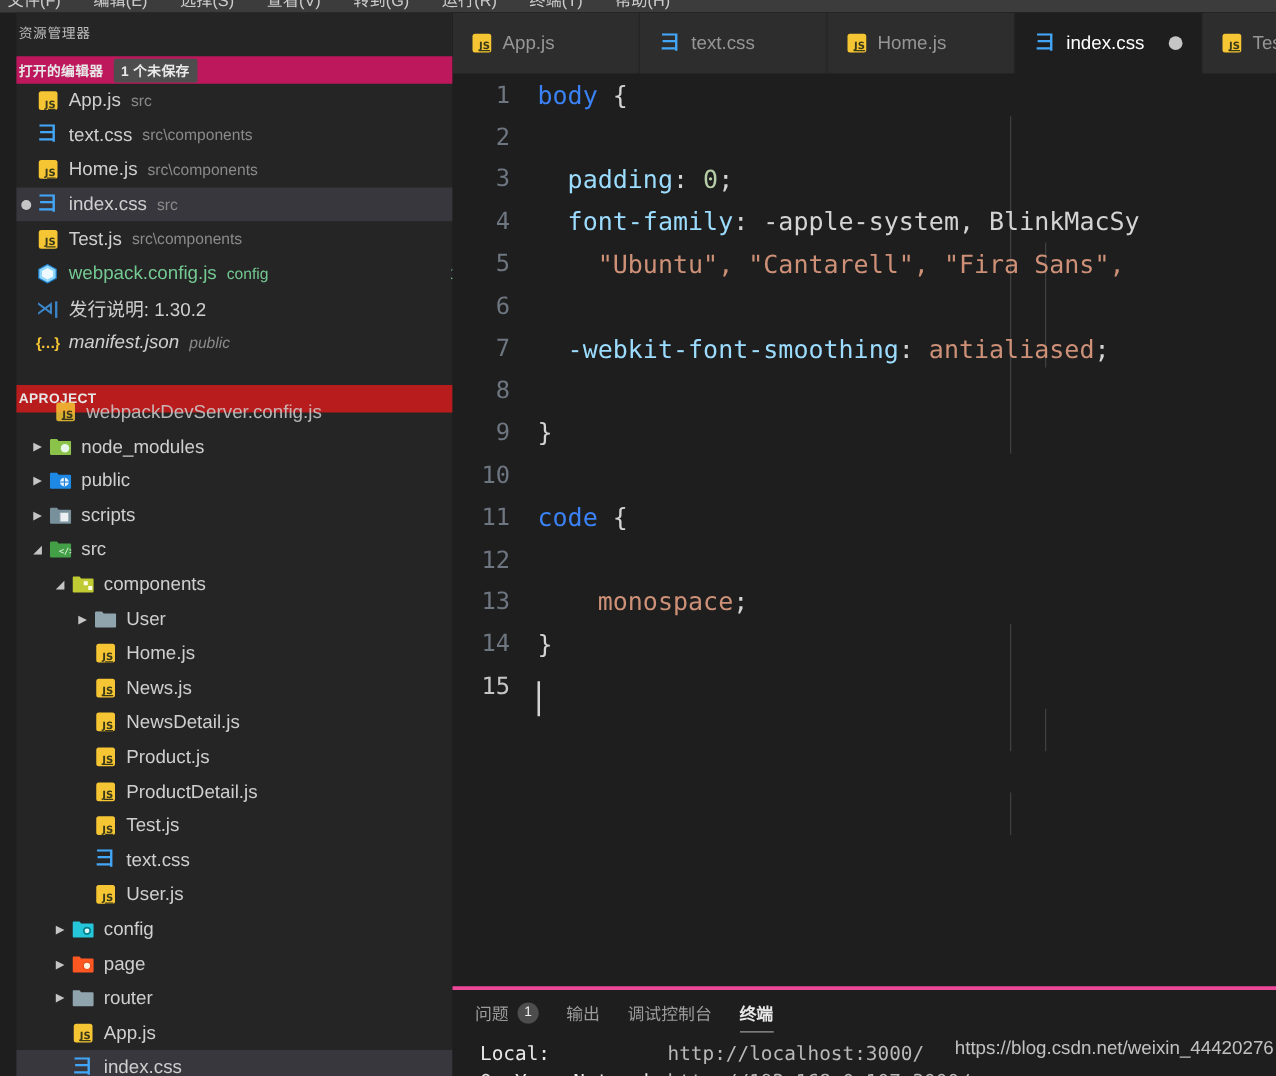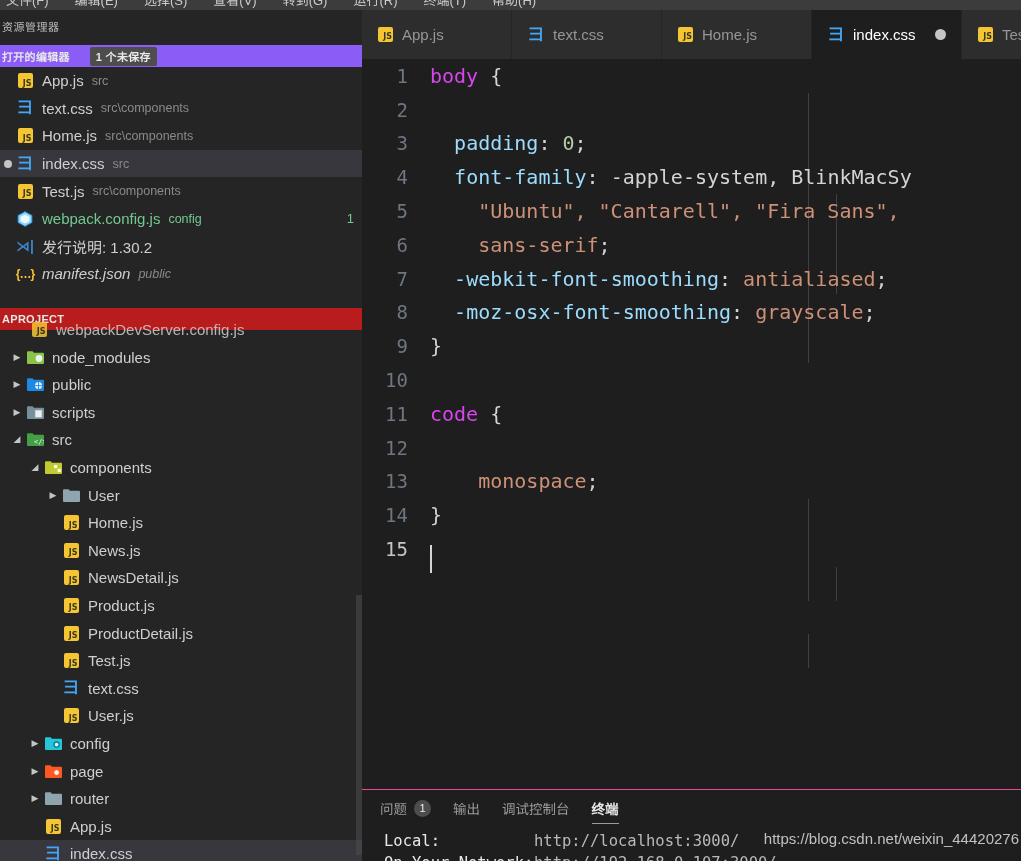--- a/index.html
+++ b/index.html
@@ -20,39 +20,39 @@
     background: #3c3c3c; overflow: hidden;
   }
   .menubar .mitems {
     position: absolute; top: -10px; left: 6px;
     display: flex; gap: 26px;
     font-size: 13px; color: #cccccc; white-space: nowrap;
   }
 
   
   .sidebar {
-    position: absolute; top: 10px; left: 0; width: 362px; height: 851px;
+    position: absolute; top: 10px; left: 13px; width: 362px; height: 851px;
     background: #252526; overflow: hidden;
   }
   .sidebar-title {
     height: 35px; line-height: 35px; padding-left: 2px;
     font-size: 11px; letter-spacing: .5px;
     color: #bbbbbb; text-transform: uppercase; white-space: nowrap;
   }
 
   
   .section-header {
     display: flex; align-items: center; height: 22px;
-    background: #8b5cf6; padding-left: 2px;
+    background: #be185d; padding-left: 2px;
     font-size: 11px; font-weight: bold; color: #e7e7e7;
     letter-spacing: .3px; white-space: nowrap;
   }
   .section-header.project { background: #b91c1c; margin-top: 20px; }
   .badge-unsaved {
-    margin-left: 20px; padding: 1px 6px 2px;
+    margin-left: 8px; padding: 1px 6px 2px;
     background: #4d4d4d; color: #e9e9e9;
     font-size: 11px; font-weight: bold; border-radius: 2px;
   }
 
   
   .row {
     display: flex; align-items: center; height: 27.6px;
     padding-right: 8px; font-size: 15px; color: #cccccc;
     white-space: nowrap; cursor: pointer;
   }
@@ -85,21 +85,21 @@
   .indent-1 { padding-left: 10px; }
   .indent-2 { padding-left: 28px; }
   .indent-3 { padding-left: 46px; }
 
   
   .ic-js {
     width: 15px; height: 15px; background: #f5c534; border-radius: 2px;
     color: #3a3a1a; font-size: 8px; font-weight: bold;
     font-family: "DejaVu Sans", sans-serif;
     display: flex; align-items: flex-end; justify-content: flex-end;
-    padding: 0 1px 0 0; line-height: 1.2;
+    padding: 0 1px 0 0; line-height: 1.2; text-decoration: underline;
   }
   .ic-css { font-size: 16px; color: #42a5f5; font-weight: bold; line-height: 1; }
   .ic-json { font-size: 12px; color: #f5c534; font-weight: bold; letter-spacing:-1px;}
   .ic-vs { font-size: 14px; color: #3b87c9; font-weight: bold; line-height: 1; }
   .ic-webpack {
     width: 16px; height: 16px; display: flex;
     align-items: center; justify-content: center;
   }
 
   .sidebar-scroll-thumb {
@@ -145,32 +145,32 @@
   .ln.active { color: #c6c6c6; }
   .code-text { position: relative; flex: 1 1 auto; }
   .code-line.current-line .code-text::after {
     content: ""; position: absolute; left: 0; top: -4px;
     width: 2px; height: 28px; background: #d4d4d4;
   }
   .guide {
     position: absolute; width: 1px; background: #404040; top: 0; height: 100%;
   }
   
-  .t-sel  { color: #d946ef; }
+  .t-sel  { color: #3b82f6; }
   .t-prop { color: #9cdcfe; }
   .t-val  { color: #ce9178; }
   .t-num  { color: #b5cea8; }
   .t-pun  { color: #d4d4d4; }
   .t-plain{ color: #d4d4d4; }
 
   
   .panel {
     position: absolute; bottom: 0; left: 362px;
     width: 659px; height: 72px; background: #1e1e1e;
-    border-top: 1px solid #ec4899; overflow: hidden;
+    border-top: 3px solid #ec4899; overflow: hidden;
   }
   .panel-tabs {
     display: flex; align-items: center; gap: 22px;
     height: 36px; padding-left: 18px;
   }
   .panel-tab {
     position: relative; display: flex; align-items: center; gap: 7px;
     font-size: 13.5px; color: #9b9b9b; cursor: pointer; height: 36px;
   }
   .panel-tab.active { color: #e7e7e7; font-weight: bold; }
@@ -517,23 +517,23 @@
       <div class="guide" style="left:474px;top:135px;height:100px;"></div>
       <div class="guide" style="left:446px;top:440px;height:102px;"></div>
       <div class="guide" style="left:474px;top:508px;height:34px;"></div>
       <div class="guide" style="left:446px;top:575px;height:34px;"></div>
       <div id="code-lines">
           <div class="code-line"><span class="ln">1</span><span class="code-text"><span class="t-sel">body </span><span class="t-pun">{</span></span></div>
           <div class="code-line"><span class="ln">2</span></div>
           <div class="code-line"><span class="ln">3</span><span class="code-text"><span class="t-plain">  </span><span class="t-prop">padding</span><span class="t-pun">: </span><span class="t-num">0</span><span class="t-pun">;</span></span></div>
           <div class="code-line"><span class="ln">4</span><span class="code-text"><span class="t-plain">  </span><span class="t-prop">font-family</span><span class="t-pun">: </span><span class="t-plain">-apple-system, BlinkMacSy</span></span></div>
           <div class="code-line"><span class="ln">5</span><span class="code-text"><span class="t-plain">    </span><span class="t-val">"Ubuntu", "Cantarell", "Fira Sans", </span></span></div>
-          <div class="code-line"><span class="ln">6</span><span class="code-text"><span class="t-plain">    </span><span class="t-val">sans-serif</span><span class="t-pun">;</span></span></div>
+          <div class="code-line"><span class="ln">6</span></div>
           <div class="code-line"><span class="ln">7</span><span class="code-text"><span class="t-plain">  </span><span class="t-prop">-webkit-font-smoothing</span><span class="t-pun">: </span><span class="t-val">antialiased</span><span class="t-pun">;</span></span></div>
-          <div class="code-line"><span class="ln">8</span><span class="code-text"><span class="t-plain">  </span><span class="t-prop">-moz-osx-font-smoothing</span><span class="t-pun">: </span><span class="t-val">grayscale</span><span class="t-pun">;</span></span></div>
+          <div class="code-line"><span class="ln">8</span></div>
           <div class="code-line"><span class="ln">9</span><span class="code-text"><span class="t-pun">}</span></span></div>
           <div class="code-line"><span class="ln">10</span><span class="code-text"><span class="t-plain"></span></span></div>
           <div class="code-line"><span class="ln">11</span><span class="code-text"><span class="t-sel">code </span><span class="t-pun">{</span></span></div>
           <div class="code-line"><span class="ln">12</span></div>
           <div class="code-line"><span class="ln">13</span><span class="code-text"><span class="t-plain">    </span><span class="t-val">monospace</span><span class="t-pun">;</span></span></div>
           <div class="code-line"><span class="ln">14</span><span class="code-text"><span class="t-pun">}</span></span></div>
           <div class="code-line current-line"><span class="ln active">15</span><span class="code-text"><span class="t-plain"></span></span></div>
         </div>
     </div>
   </div>

